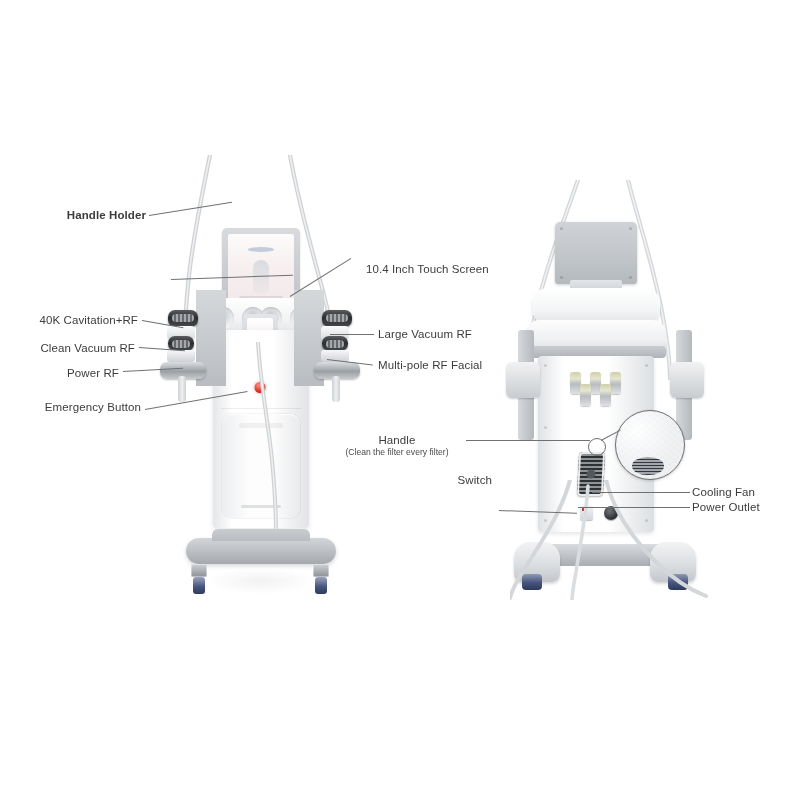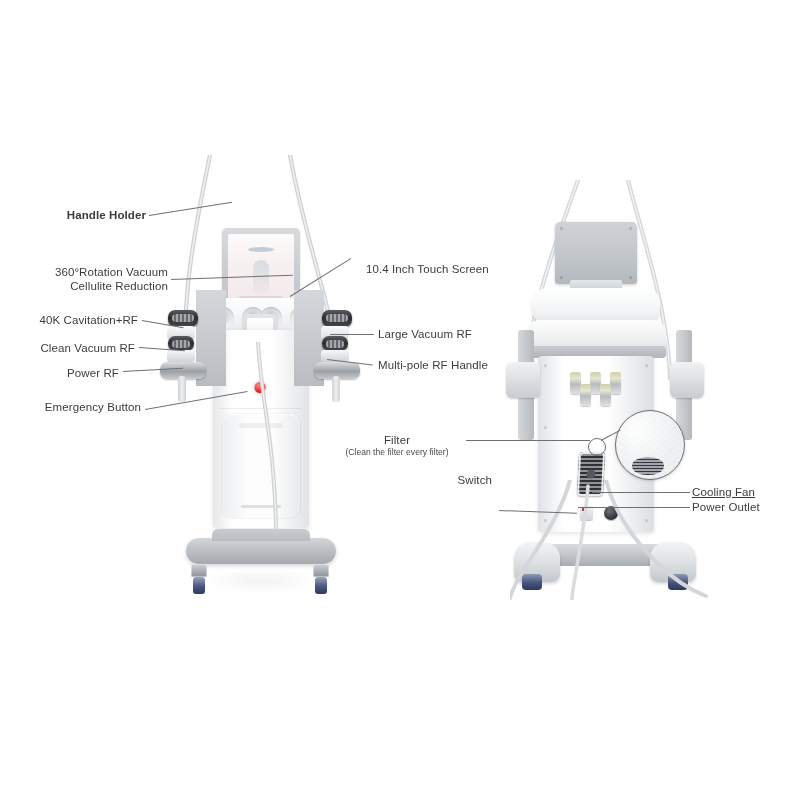--- a/index.html
+++ b/index.html
@@ -497,24 +497,20 @@
 
   <div class="leader" style="left:466px;top:440px;width:124px;transform:rotate(0deg);"></div>
   <div class="leader" style="left:499px;top:510px;width:78px;transform:rotate(2deg);"></div>
   <div class="leader" style="left:592px;top:492px;width:98px;transform:rotate(0deg);"></div>
   <div class="leader" style="left:578px;top:507px;width:112px;transform:rotate(0deg);"></div>
 
   <div class="lbl r" style="left:0;top:208px;width:146px;font-weight:bold;">
     <span>Handle Holder</span>
   </div>
 
-  <div class="lbl r" style="left:0;top:265px;width:168px;">
-    <span>360°Rotation Vacuum</span><br>
-    <span>Cellulite Reduction</span>
-  </div>
 
   <div class="lbl r" style="left:0;top:313px;width:138px;">
     <span>40K Cavitation+RF</span>
   </div>
 
   <div class="lbl r" style="left:0;top:341px;width:135px;">
     <span>Clean Vacuum RF</span>
   </div>
 
   <div class="lbl r" style="left:0;top:366px;width:119px;">
@@ -527,33 +523,33 @@
 
   <div class="lbl l" style="left:366px;top:262px;">
     <span>10.4 Inch Touch Screen</span>
   </div>
 
   <div class="lbl l" style="left:378px;top:327px;">
     <span>Large Vacuum RF</span>
   </div>
 
   <div class="lbl l" style="left:378px;top:358px;">
-    <span>Multi-pole RF Handle</span>
+    <span>Multi-pole RF Facial</span>
   </div>
 
   <div class="lbl" style="left:330px;top:433px;width:134px;text-align:center;">
-    <span>Filter</span>
+    <span>Handle</span>
     <span class="sub">(Clean the filter every filter)</span>
   </div>
 
   <div class="lbl r" style="left:380px;top:473px;width:112px;">
     <span>Switch</span>
   </div>
 
-  <div class="lbl l" style="left:692px;top:485px;text-decoration:underline;">
+  <div class="lbl l" style="left:692px;top:485px;">
     <span>Cooling Fan</span>
   </div>
 
   <div class="lbl l" style="left:692px;top:500px;">
     <span>Power Outlet</span>
   </div>
 
 </div>
 
 </body></html>

